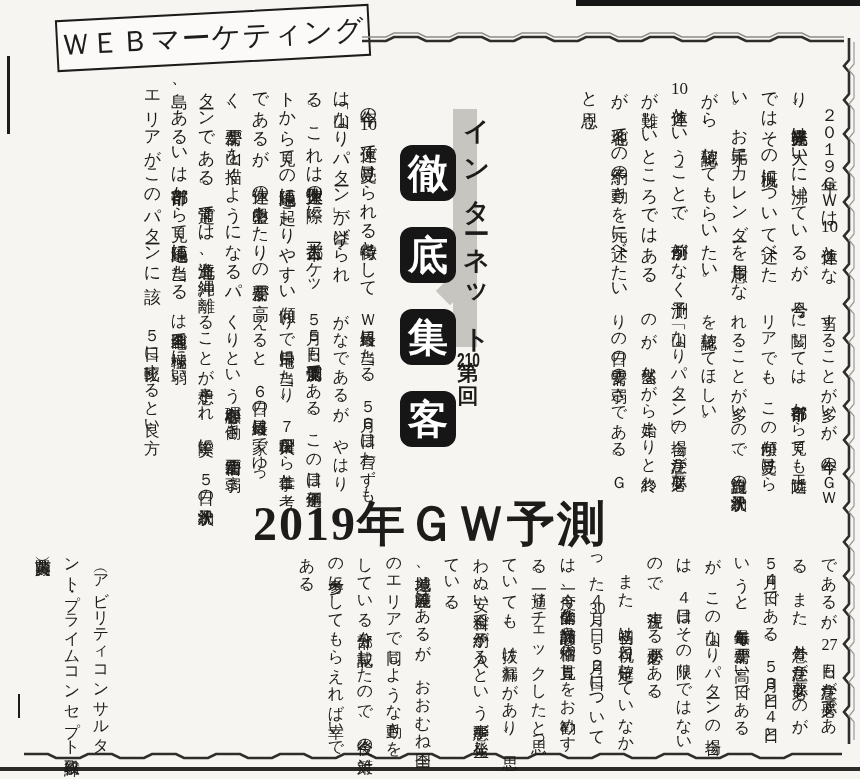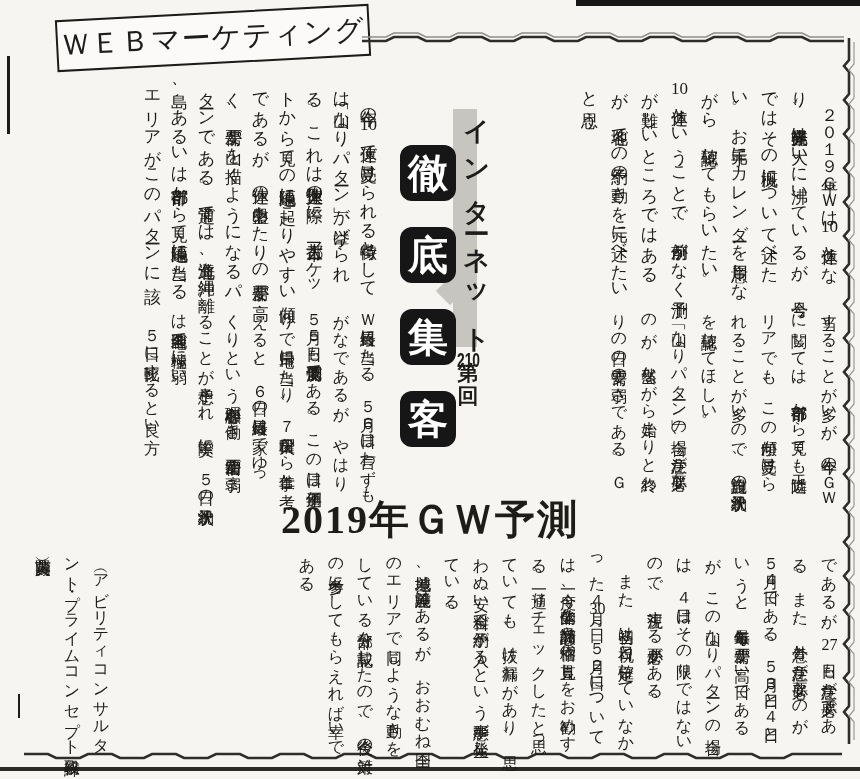--- a/index.html
+++ b/index.html
@@ -58,21 +58,21 @@
   #boxed-title{position:absolute;left:2px;top:50px;display:flex;flex-direction:column;gap:26px;}
   .box-char{
     width:56px;height:56px;background:#161616;border-radius:12px;
     color:#ffffff;font-size:40px;font-weight:700;
     font-family:"Liberation Serif","DejaVu Serif",serif;
     display:flex;align-items:center;justify-content:center;
   }
   
   #headline{
     position:absolute;left:0;top:492px;width:860px;text-align:center;
-    font-size:40px;font-weight:700;letter-spacing:2px;
+    font-size:48px;font-weight:700;letter-spacing:2px;
     font-family:"Liberation Serif","DejaVu Serif",serif;
   }
 </style>
 </head>
 <body>
 
 <div id="canvas">
 
   <div id="top-right-bar"></div>
 

